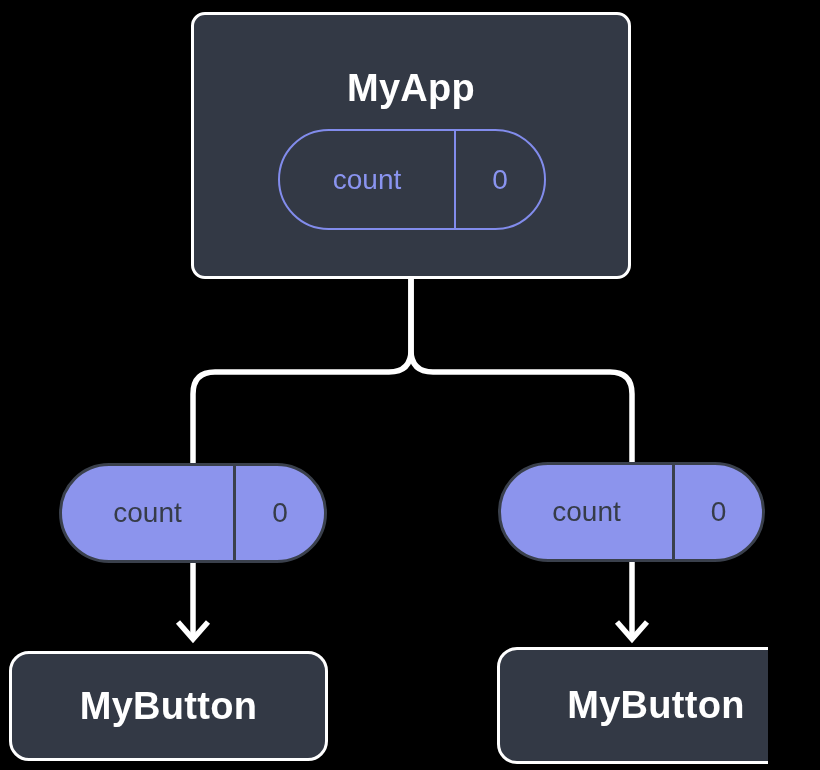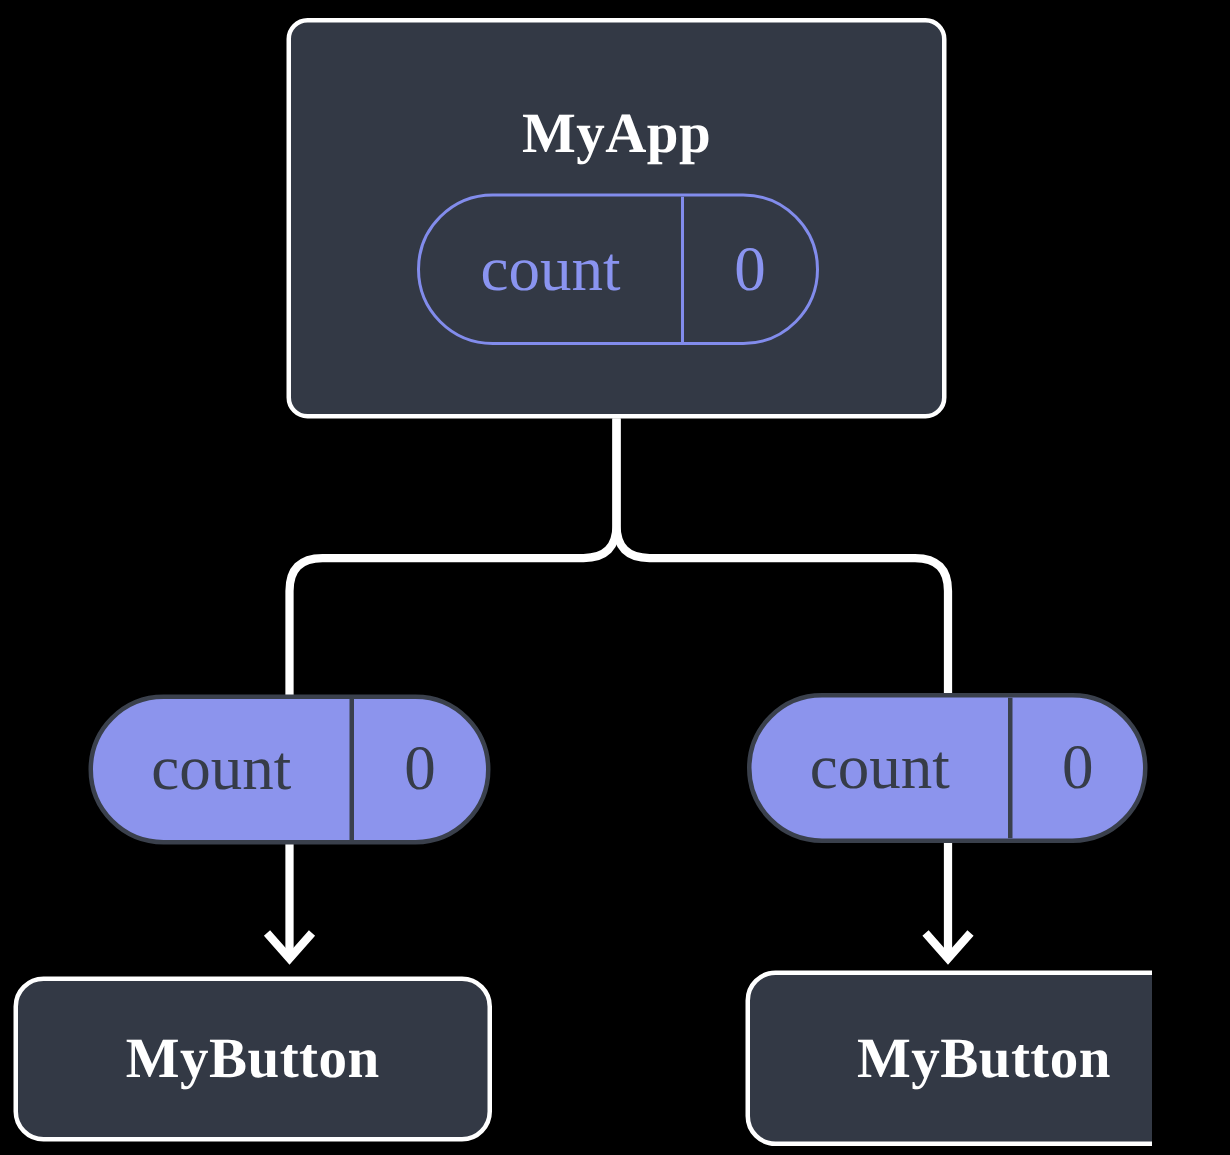--- a/index.html
+++ b/index.html
@@ -5,21 +5,21 @@
   html, body {
     margin: 0;
     padding: 0;
     background: #000;
   }
   .stage {
     position: relative;
     width: 768px;
     height: 770px;
     background: #000000;
-    font-family: Liberation Serif, serif;
+    font-family: Liberation Sans, sans-serif;
     overflow: hidden;
   }
   .connector-svg {
     position: absolute;
     left: 0;
     top: 0;
     pointer-events: none;
   }
   .node {
     position: absolute;
@@ -63,21 +63,21 @@
     left: 0;
     right: 0;
     top: 52px;
     text-align: center;
   }
   .pill {
     display: flex;
     align-items: stretch;
     border-radius: 999px;
     box-sizing: border-box;
-    font-size: 42px;
+    font-size: 28px;
     overflow: hidden;
   }
   .pill-outline {
     position: absolute;
     left: 84px;
     top: 114px;
     width: 268px;
     height: 101px;
     border: 2.5px solid #828CEC;
     color: #8A94F0;

